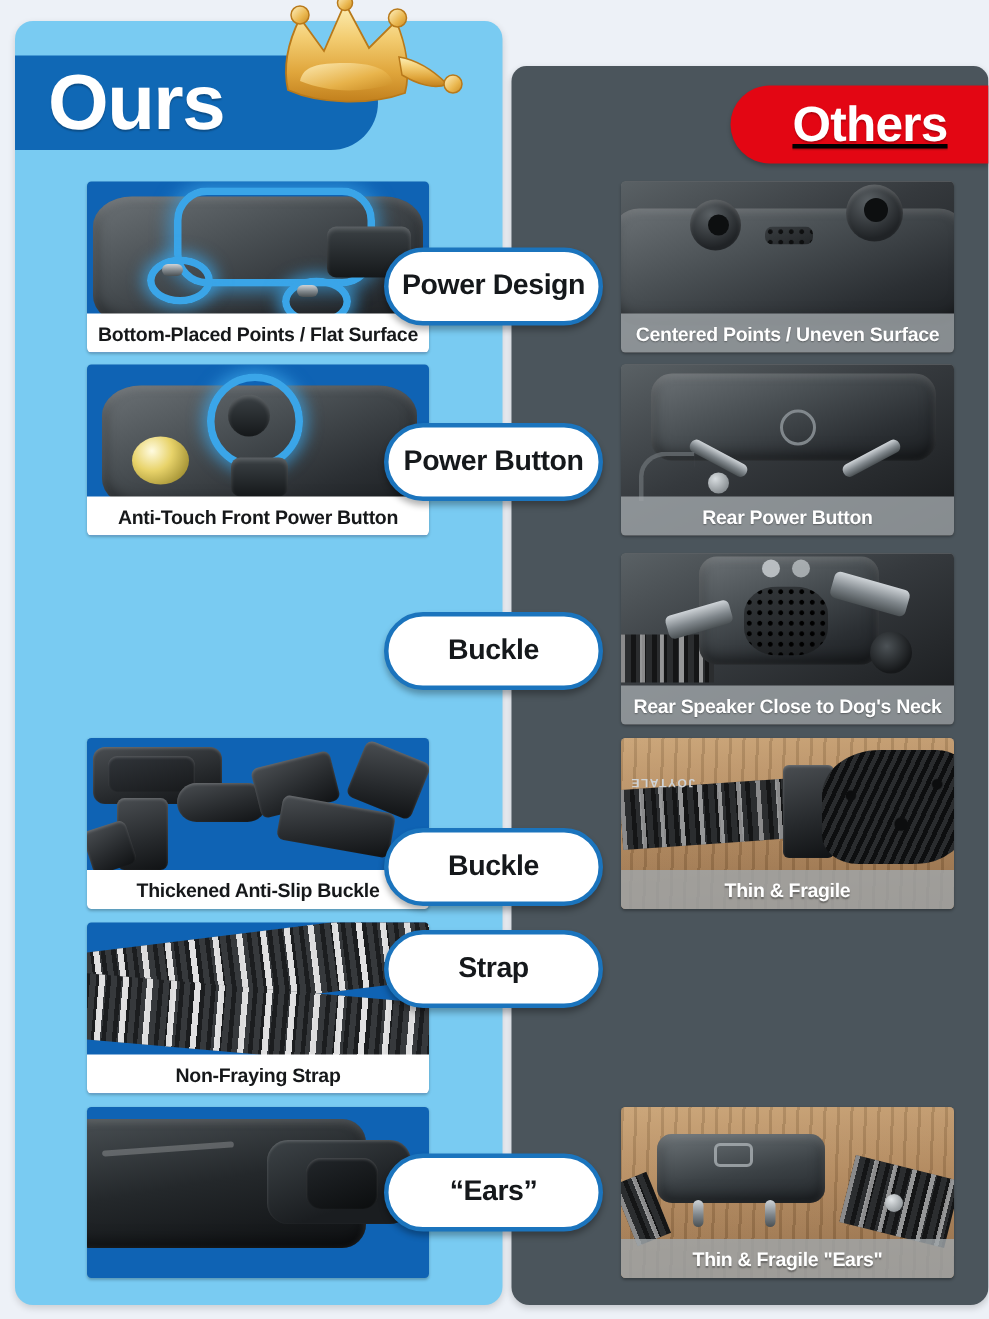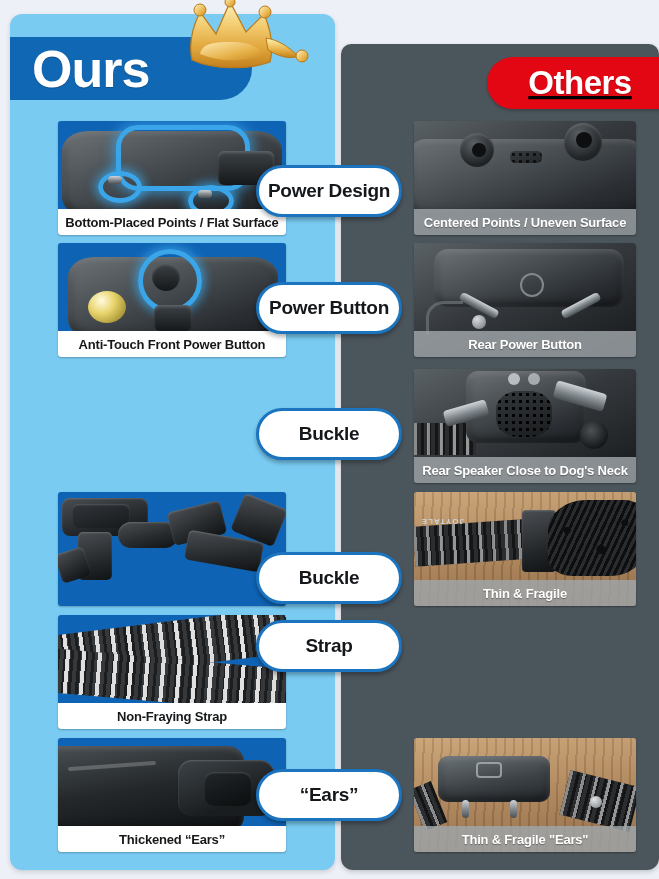--- a/index.html
+++ b/index.html
@@ -71,20 +71,21 @@
     background:#0f63b4;
     border-radius:3px;
     box-shadow:0 1px 2px rgba(0,0,0,.25);
     margin-left:40px;
   }
   .card-others{
     left:414px;width:222px;height:114px;
     background:#737373;
     border-radius:3px;
     box-shadow:0 1px 2px rgba(0,0,0,.3);
+    text-align:right;
   }
 
   .photo{position:absolute;left:0;top:0;right:0;bottom:0;}
 
   .cap-ours{
     position:absolute;left:0;right:0;bottom:0;height:26px;
     background:#ffffff;
     display:flex;align-items:center;justify-content:center;
     color:#16181a;font-size:13px;font-weight:bold;letter-spacing:-.2px;
     white-space:nowrap;
@@ -316,20 +317,21 @@
       <div class="buckle-part" style="left:4px;top:6px;width:86px;height:38px;border-radius:8px;"></div>
       <div class="buckle-part" style="left:14px;top:12px;width:58px;height:24px;border-radius:6px;
            background:linear-gradient(165deg,#31353a,#17191b);"></div>
       <div class="buckle-part" style="left:20px;top:40px;width:34px;height:48px;"></div>
       <div class="buckle-part" style="left:60px;top:30px;width:60px;height:26px;border-radius:13px;"></div>
       <div class="buckle-part" style="left:112px;top:14px;width:54px;height:34px;transform:rotate(-14deg);"></div>
       <div class="buckle-part" style="left:128px;top:44px;width:76px;height:30px;transform:rotate(10deg);"></div>
       <div class="buckle-part" style="left:178px;top:8px;width:46px;height:40px;transform:rotate(22deg);"></div>
       <div class="buckle-part" style="left:0px;top:58px;width:30px;height:30px;transform:rotate(-18deg);"></div>
     </div>
+    <div class="cap-ours">Thickened Anti-Slip Buckle</div>
   </div>
 
   <div class="card card-others" style="top:492px">
     <div class="photo">
       <div class="wood"></div>
       <div class="webbing-d" style="left:0;top:30px;width:136px;height:40px;transform:rotate(-4deg);"></div>
       <div class="buckle-part" style="left:108px;top:18px;width:34px;height:62px;border-radius:4px;"></div>
       <div class="fray" style="left:134px;top:8px;width:96px;height:76px;"></div>
       <div style="position:absolute;left:6px;top:22px;width:44px;height:12px;
            color:#cfd3d6;font-size:8px;font-weight:bold;transform:rotate(180deg);letter-spacing:1px;">JOYTALE</div>
@@ -358,21 +360,20 @@
     <div class="photo">
       <div class="dev-body" style="left:-14px;top:8px;width:200px;height:86px;border-radius:16px;
            background:linear-gradient(170deg,#4a5054 0%,#24282b 48%,#0e1012 100%);"></div>
       <div class="buckle-part" style="left:120px;top:22px;width:96px;height:56px;border-radius:14px;
            background:linear-gradient(160deg,#3d4347,#1a1d20 70%);"></div>
       <div class="buckle-part" style="left:146px;top:34px;width:48px;height:34px;border-radius:10px;
            background:linear-gradient(160deg,#22262a,#0b0d0e);"></div>
       <div style="position:absolute;left:10px;top:26px;width:88px;height:4px;border-radius:3px;
            background:rgba(255,255,255,.22);transform:rotate(-4deg);"></div>
     </div>
-    <div class="cap-ours">Thickened “Ears”</div>
   </div>
 
   <div class="card card-others" style="top:738px">
     <div class="photo">
       <div class="wood"></div>
       <div class="dev-body" style="left:24px;top:18px;width:112px;height:46px;border-radius:10px;
            background:linear-gradient(170deg,#6d7478,#3c4246 55%,#22262a);"></div>
       <div style="position:absolute;left:62px;top:24px;width:22px;height:12px;border-radius:4px;
            border:2px solid #aab0b4;opacity:.8;"></div>
       <div class="prong" style="left:48px;top:62px;width:7px;height:18px;"></div>

